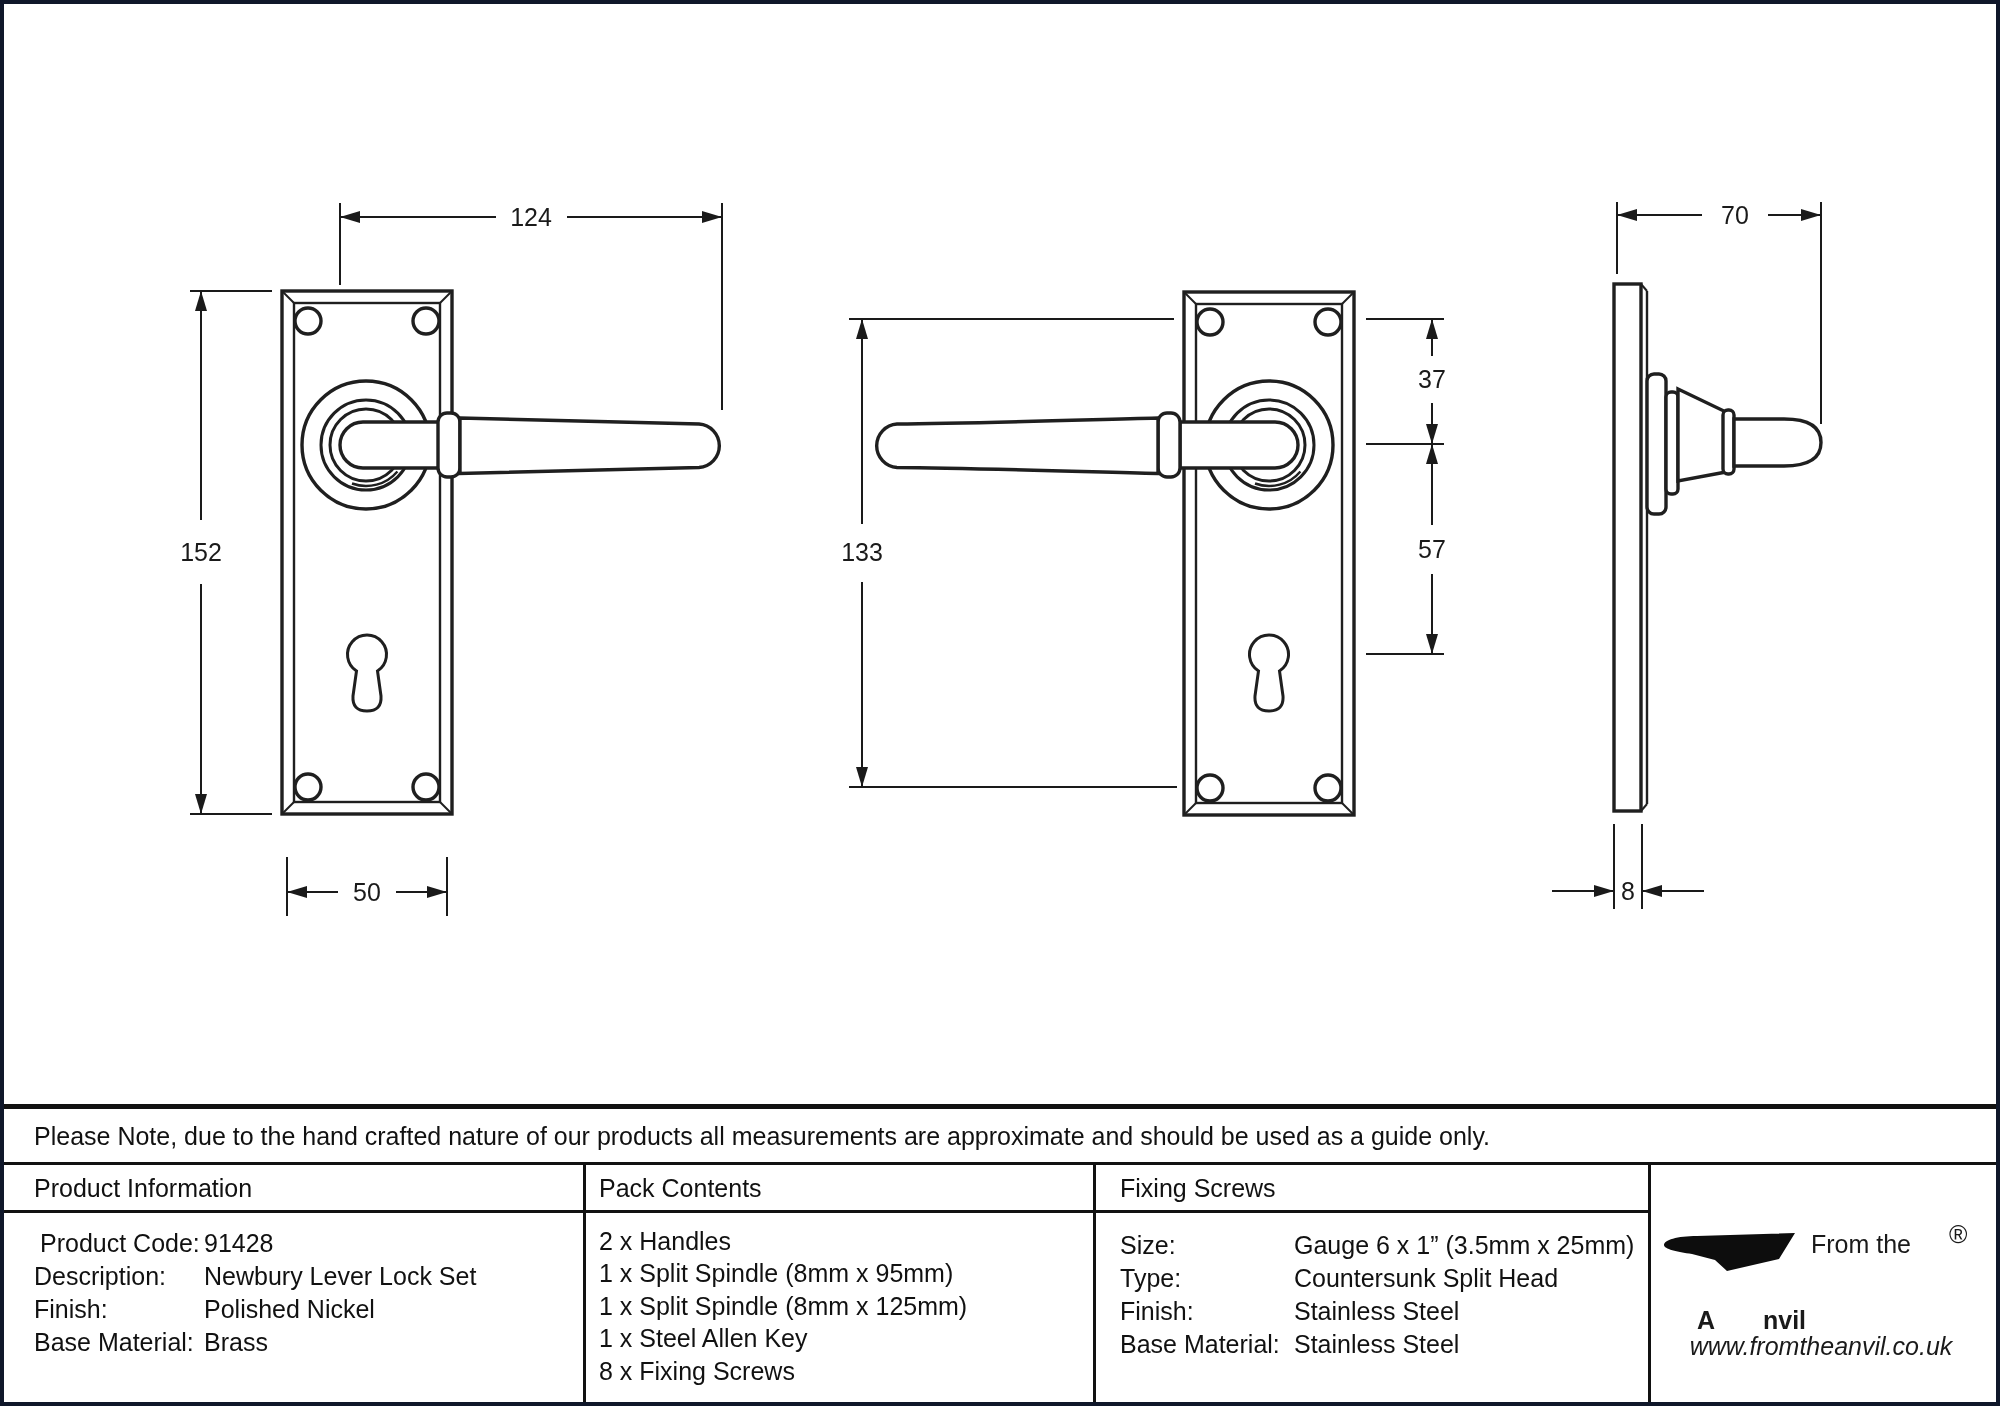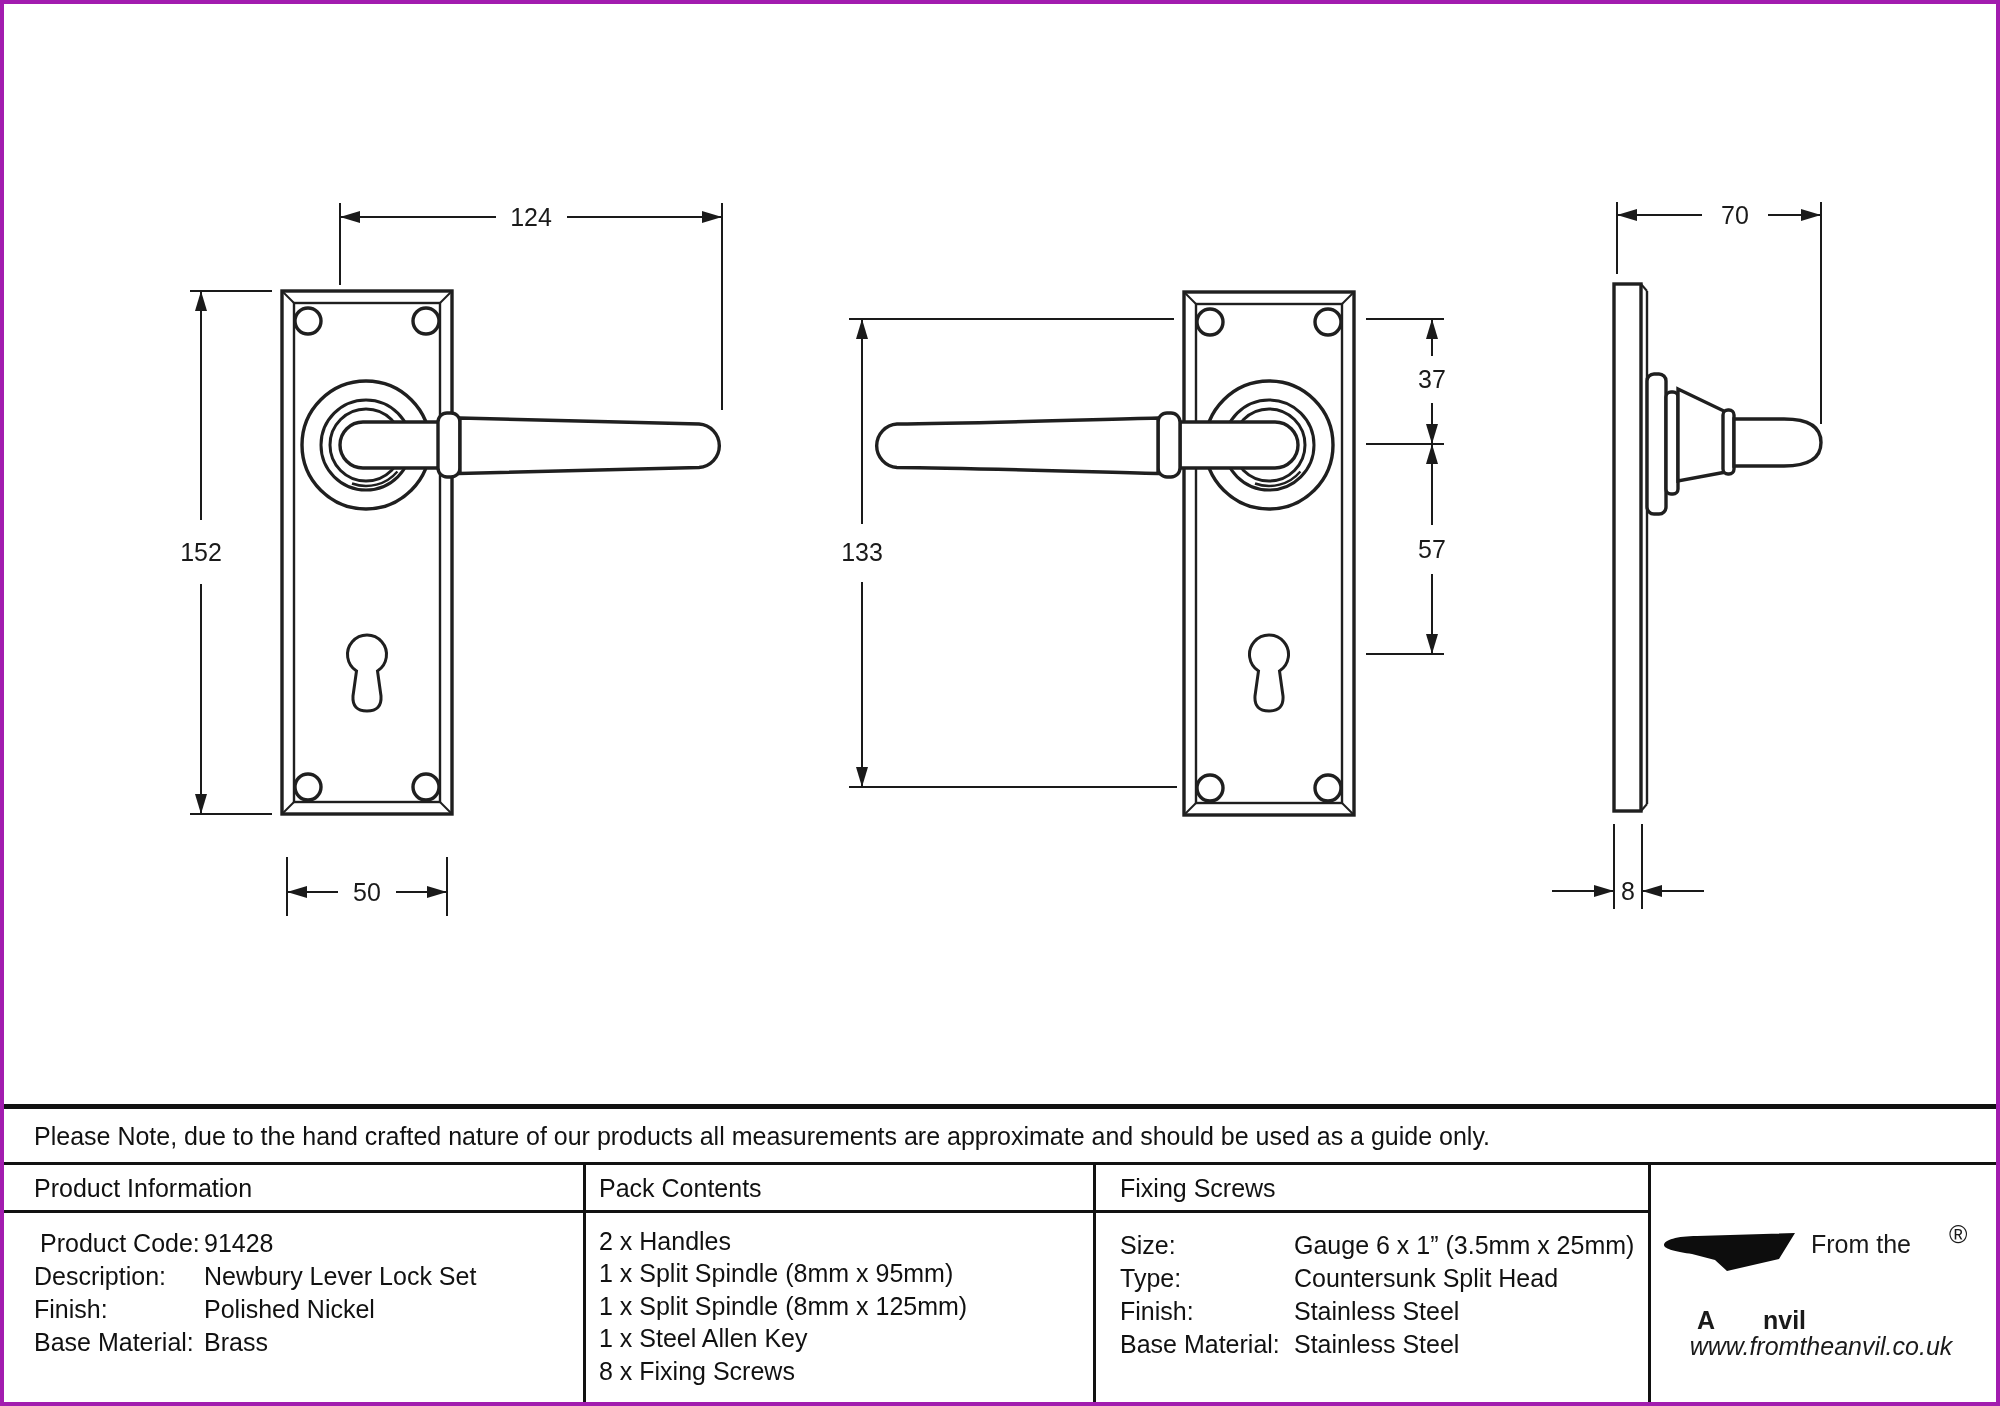--- a/index.html
+++ b/index.html
@@ -1,17 +1,17 @@
 <!DOCTYPE html>
 <html><head>
 <meta charset="utf-8">
 <style>
   html,body{margin:0;padding:0;background:#ffffff;}
   body{width:2000px;height:1406px;position:relative;font-family:"Liberation Sans",sans-serif;color:#111;}
-  #page{position:absolute;left:0;top:0;width:2000px;height:1406px;border:4px solid #a21caf;box-sizing:border-box;background:#fff;overflow:hidden;}
+  #page{position:absolute;left:0;top:0;width:2000px;height:1406px;border:4px solid #0f172a;box-sizing:border-box;background:#fff;overflow:hidden;}
   .hline,.vline{position:absolute;background:#111;}
   .txt{position:absolute;font-size:25px;line-height:27px;white-space:nowrap;color:#111;}
   .hdr{font-size:25px;}
   svg text{font-family:"Liberation Sans",sans-serif;font-size:25px;fill:#1a1a1a;}
   #logo-cell{position:absolute;left:1648px;top:1161px;width:348px;height:241px;display:flex;align-items:center;justify-content:center;}
 </style>
 </head>
 <body>
 
 <div id="page">

